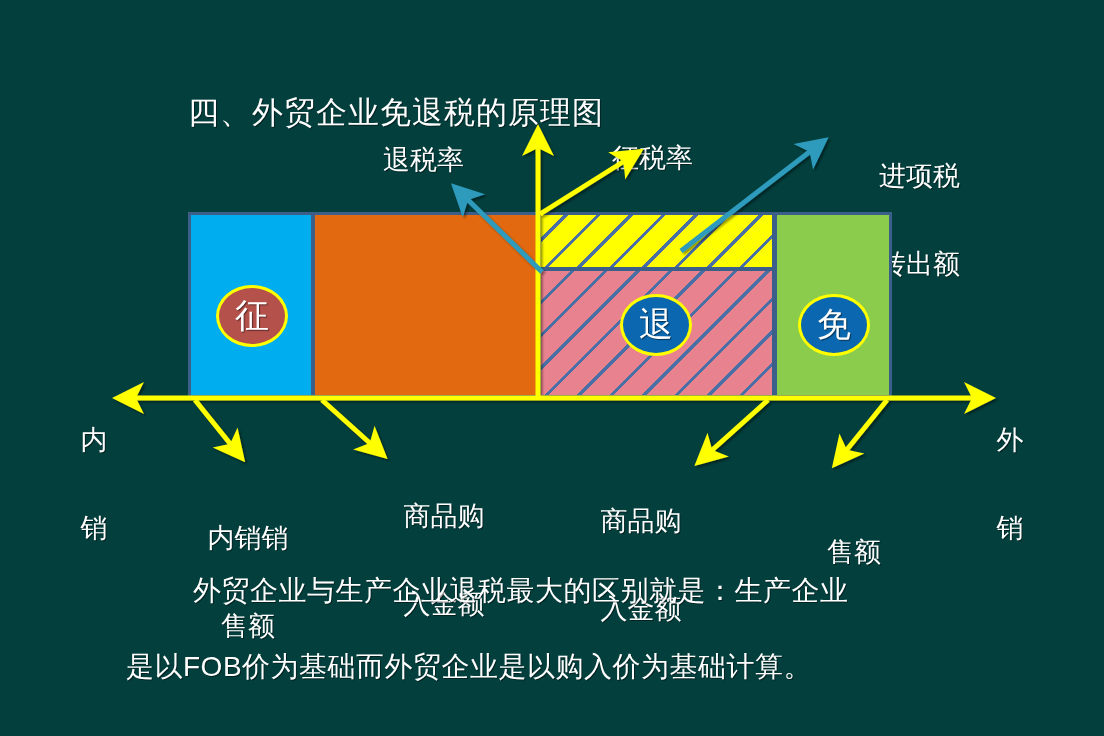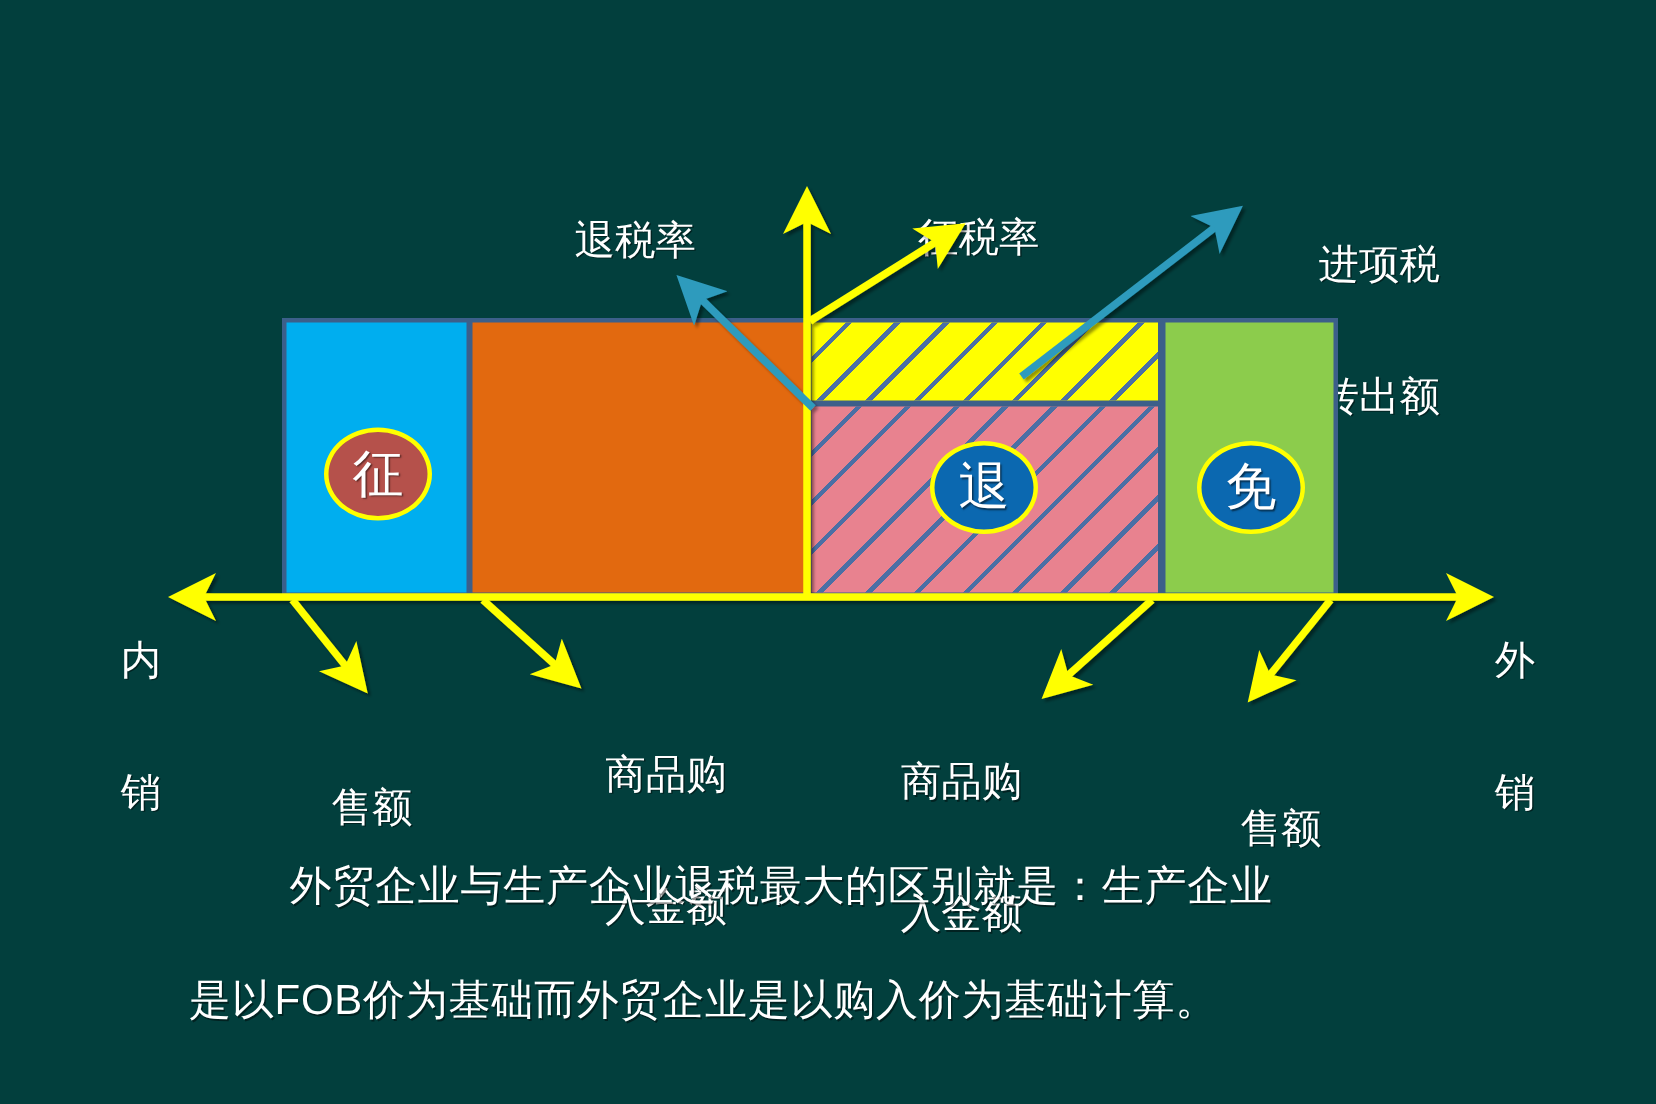--- a/index.html
+++ b/index.html
@@ -88,20 +88,21 @@
     left: 0; top: 0;
     width: 1104px; height: 736px;
     pointer-events: none;
   }
 </style>
 </head>
 <body>
 
 <div id="stage">
 
+  <div class="abs txt title" style="left:188px; top:96px;">四、外贸企业免退税的原理图</div>
 
   <div class="abs txt label" style="left:383px; top:145px;">退税率</div>
 
   <div class="abs txt label" style="left:612px; top:143px;">征税率</div>
 
   <div class="abs txt axis-label" style="left:832px; top:104px;margin-left:47px;">
     <div>进项税</div>
     <div>转出额</div>
   </div>
 
@@ -164,20 +165,21 @@
     <div>内</div>
     <div>销</div>
   </div>
 
   <div class="abs txt axis-label" style="left:992px; top:368px; width:36px;">
     <div>外</div>
     <div>销</div>
   </div>
 
   <div class="abs txt axis-label" style="left:185px; top:466px; width:126px;">
+    <div>内销销</div>
     <div>售额</div>
   </div>
 
   <div class="abs txt axis-label" style="left:381px; top:444px; width:126px;">
     <div>商品购</div>
     <div>入金额</div>
   </div>
 
   <div class="abs txt axis-label" style="left:578px; top:449px; width:126px;">
     <div>商品购</div>

